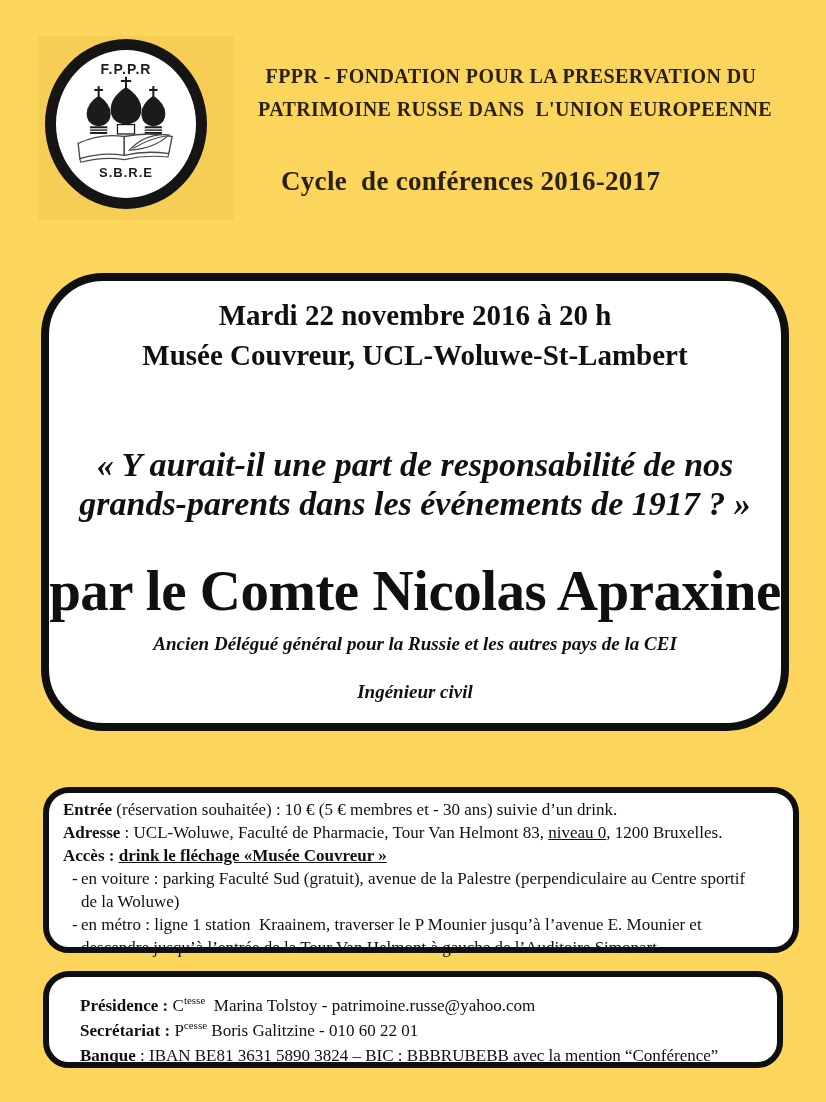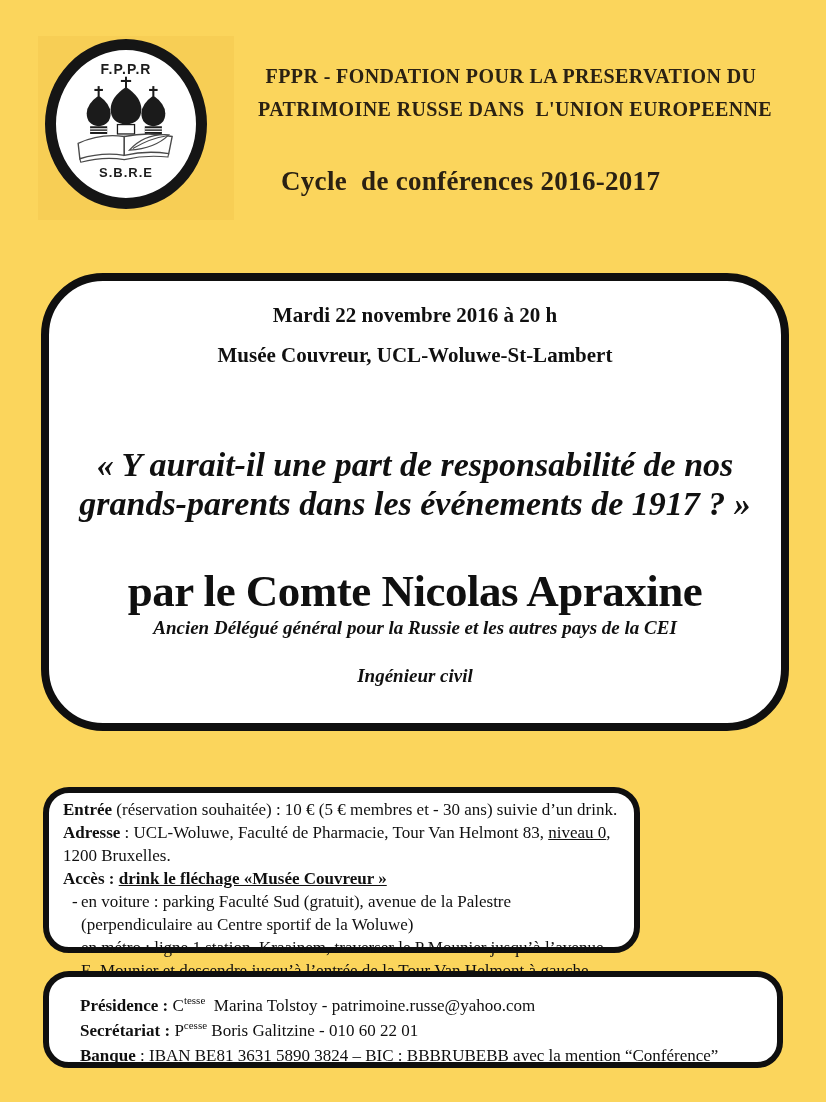--- a/index.html
+++ b/index.html
@@ -34,31 +34,31 @@
     font-size:27px; font-weight:bold; letter-spacing:.3px; color:var(--header-ink);
     white-space:nowrap;
   }
 
   
   .main-box{
     position:absolute; left:41px; top:273px; width:748px; height:458px;
     background:var(--box-bg); border:8px solid var(--box-border); border-radius:62px;
     text-align:center;
   }
-  .event-date,.event-venue{ font-size:21px; font-weight:bold; line-height:40px; margin:0; }
+  .event-date,.event-venue{ font-size:29px; font-weight:bold; line-height:40px; margin:0; }
   .event-date{ margin-top:14px; }
   .event-quote{ font-size:34px; font-weight:bold; font-style:italic; line-height:39px; margin:0; }
   .q1{ margin-top:70px; }
-  .speaker{ font-size:45px; font-weight:bold; line-height:52px; margin:42px 0 0; letter-spacing:-.5px; }
+  .speaker{ font-size:57px; font-weight:bold; line-height:52px; margin:42px 0 16px; letter-spacing:-.5px; }
   .cred{ font-size:19px; font-weight:bold; font-style:italic; line-height:22px; margin:0; }
   .cred-first{ margin-top:26px; }
 
   
   .info-box{
-    position:absolute; left:43px; top:787px; width:597px; height:166px;
+    position:absolute; left:43px; top:787px; width:756px; height:166px;
     background:var(--box-bg); border:6px solid var(--box-border); border-radius:26px;
     padding:5px 14px 0; font-size:17px; line-height:23px;
   }
   .info-box p{ margin:0; }
   .u{ text-decoration:underline; }
   .bullet{ display:flex; }
   .bullet .dash{ flex:none; width:18px; padding-left:9px; }
   .bullet .btxt{ flex:1; padding-right:16px; }
 
   

